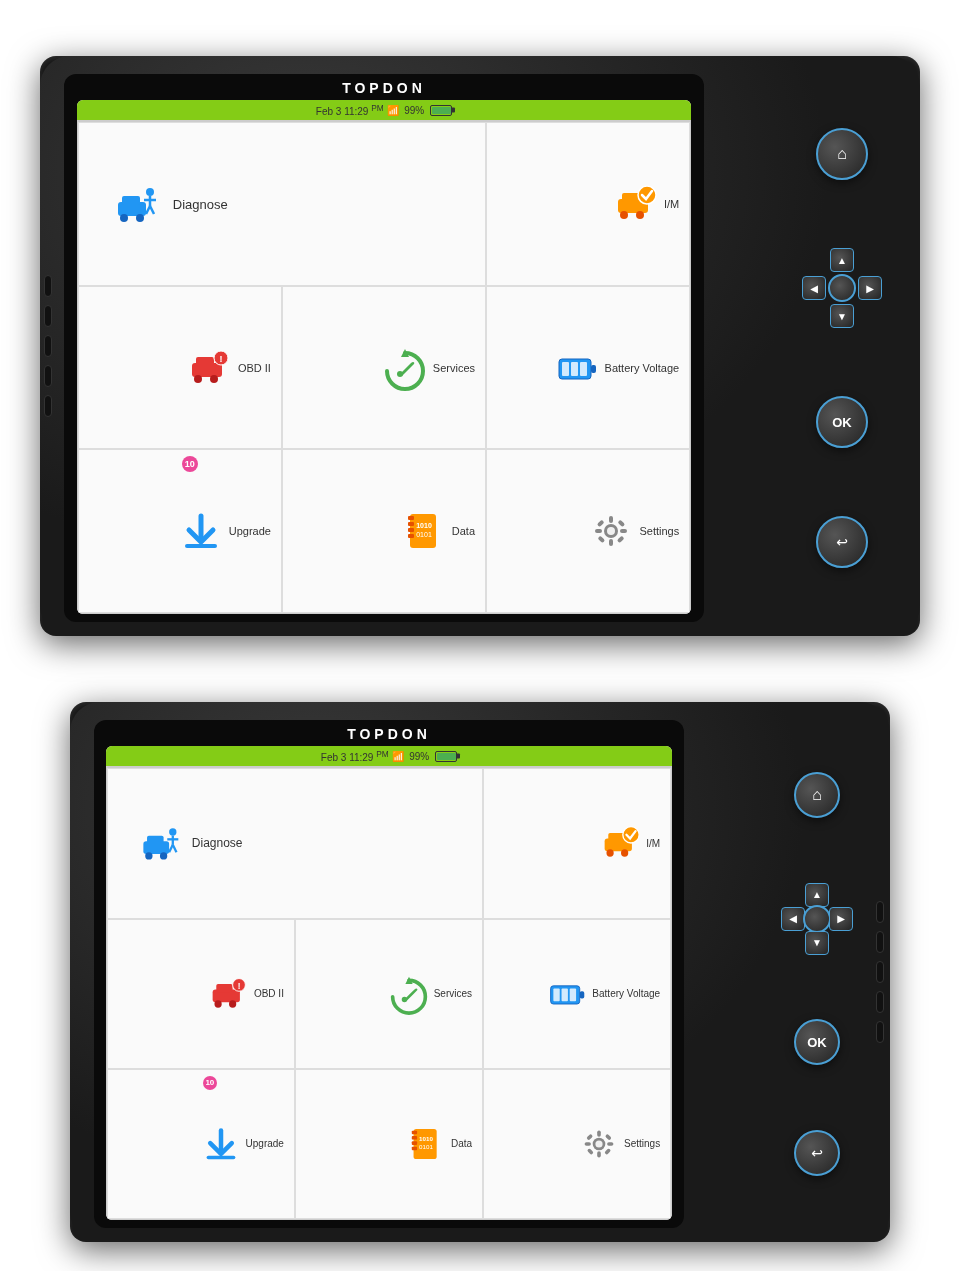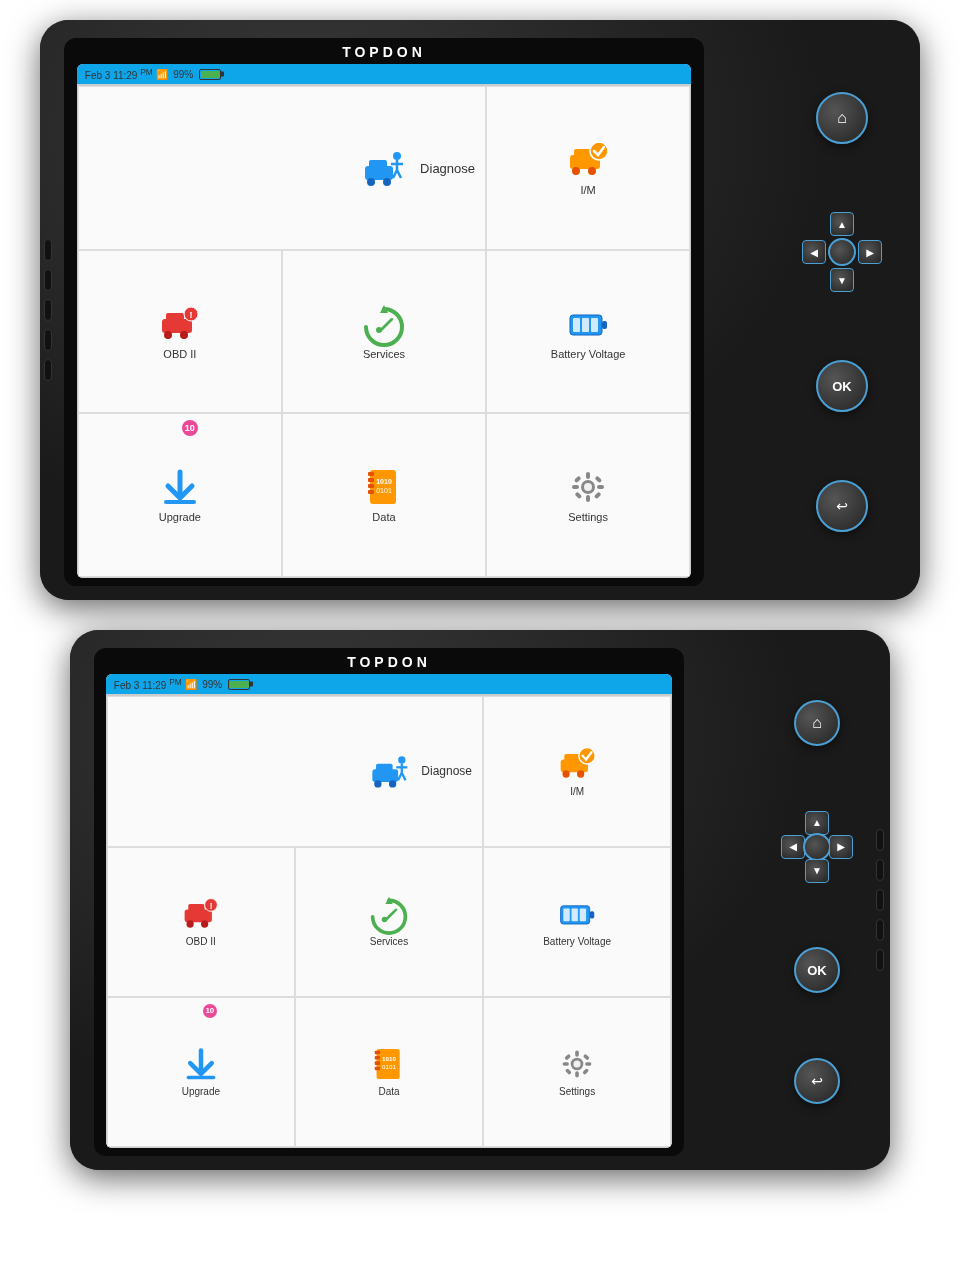--- a/index.html
+++ b/index.html
@@ -13,27 +13,28 @@
       padding: 20px 0;
       gap: 30px;
       font-family: Arial, sans-serif;
     }
 
     
     .device {
       width: 880px;
       height: 580px;
       background: #1a1a1a;
-      border-radius: 28px;
+      border-radius: 16px;
       position: relative;
       display: flex;
       align-items: center;
       justify-content: space-between;
       padding: 18px 18px 14px 24px;
       box-shadow: 0 8px 32px rgba(0,0,0,0.6), inset 0 2px 4px rgba(255,255,255,0.08);
+      margin-top: 36px;
     }
 
     .device::before {
       content: '';
       position: absolute;
       top: 0; left: 0; right: 0; bottom: 0;
       border-radius: 30px;
       background: radial-gradient(ellipse at 30% 20%, #3a3a3a, #1a1a1a 60%);
       z-index: 0;
     }
@@ -90,23 +91,23 @@
       background: #f0f0f0;
       border-radius: 6px;
       margin-bottom: 8px;
       overflow: hidden;
       display: flex;
       flex-direction: column;
     }
 
     
     .status-bar {
-      background: #0ea5e9;
-      display: flex;
-      justify-content: flex-start;
+      background: #84cc16;
+      display: flex;
+      justify-content: center;
       align-items: center;
       padding: 3px 8px;
       font-size: 10px;
       color: #333;
       gap: 4px;
       border-bottom: 1px solid #ccc;
     }
     .status-bar .time { font-size: 10px; }
     .wifi-icon { font-size: 10px; }
     .battery-icon {
@@ -141,23 +142,23 @@
     .menu-grid {
       flex: 1;
       display: grid;
       grid-template-columns: 1fr 1fr 1fr;
       grid-template-rows: 1fr 1fr 1fr;
       border: 1px solid #ccc;
     }
 
     .menu-item {
       display: flex;
-      flex-direction: column;
-      align-items: center;
-      justify-content: center;
+      flex-direction: row;
+      align-items: center;
+      justify-content: flex-end;
       background: #fafafa;
       border: 0.5px solid #ddd;
       padding: 10px;
       cursor: pointer;
       position: relative;
       gap: 4px;
     }
 
     .menu-item .icon-wrap {
       width: 48px;
@@ -187,21 +188,21 @@
       align-items: center;
       justify-content: center;
       font-weight: bold;
     }
 
     
     .menu-item.wide {
       grid-column: span 2;
       flex-direction: row;
       gap: 12px;
-      justify-content: flex-end;
+      justify-content: flex-start;
       padding-left: 30px;
     }
     .menu-item.wide .icon-wrap {
       width: 52px;
       height: 44px;
     }
     .menu-item.wide .label {
       font-size: 13px;
     }
 

